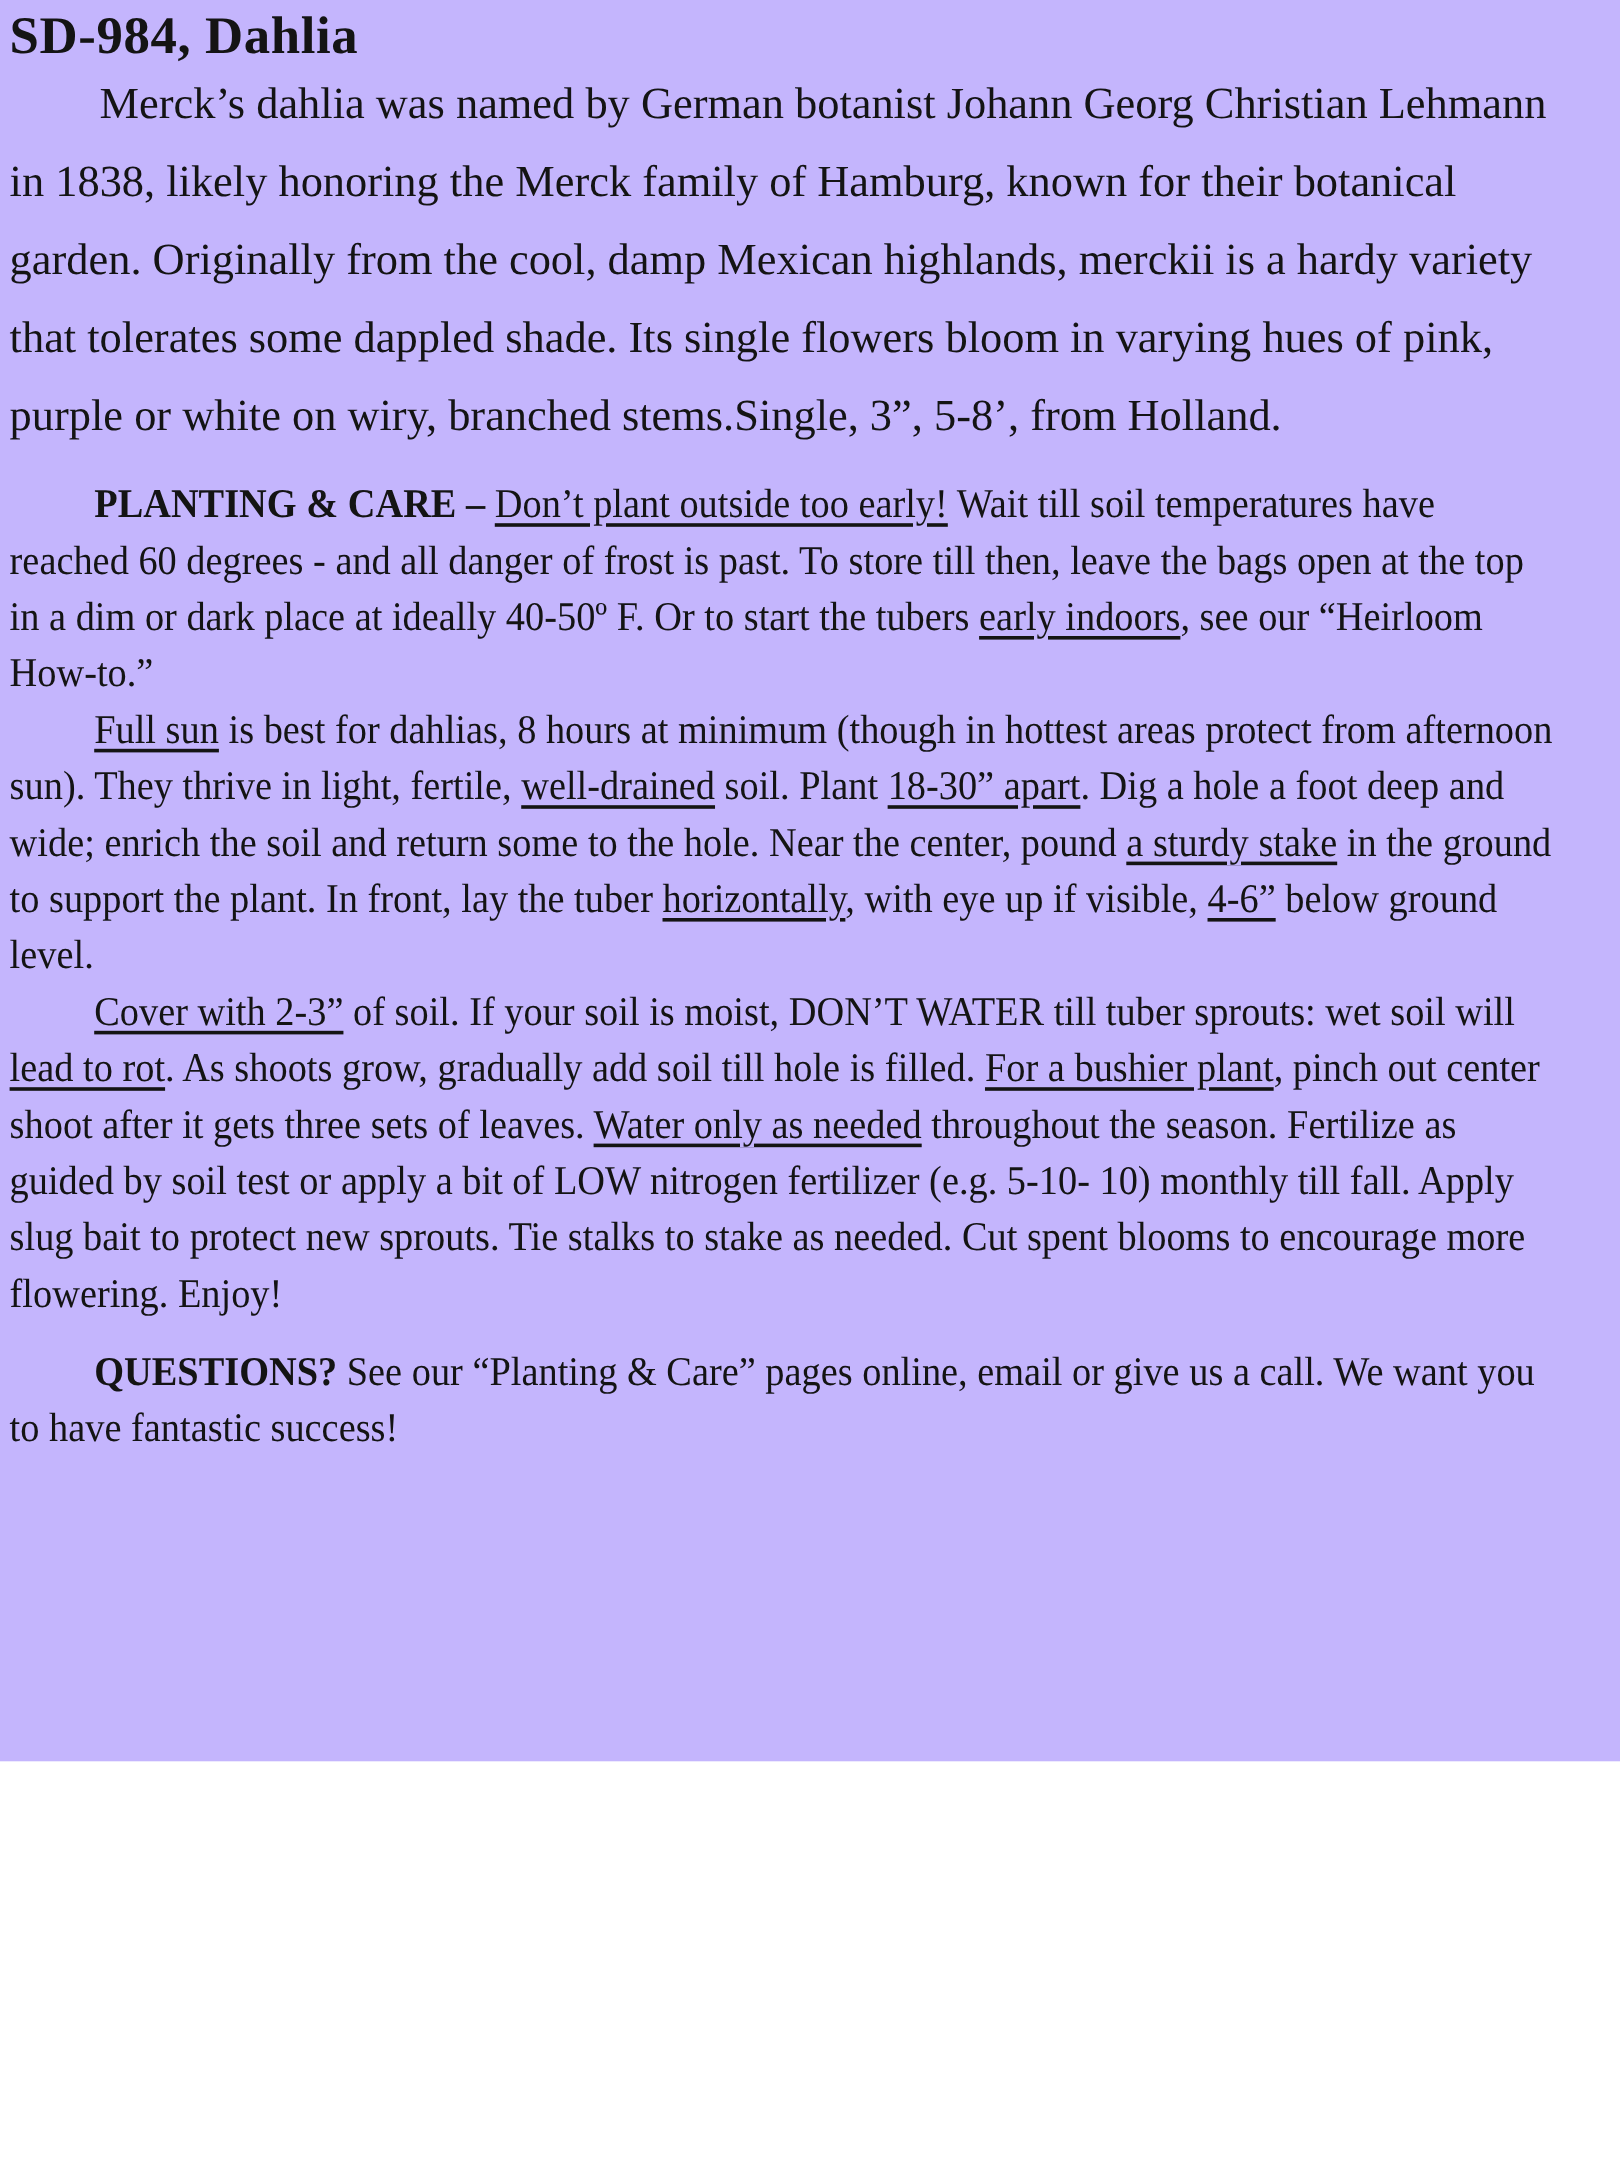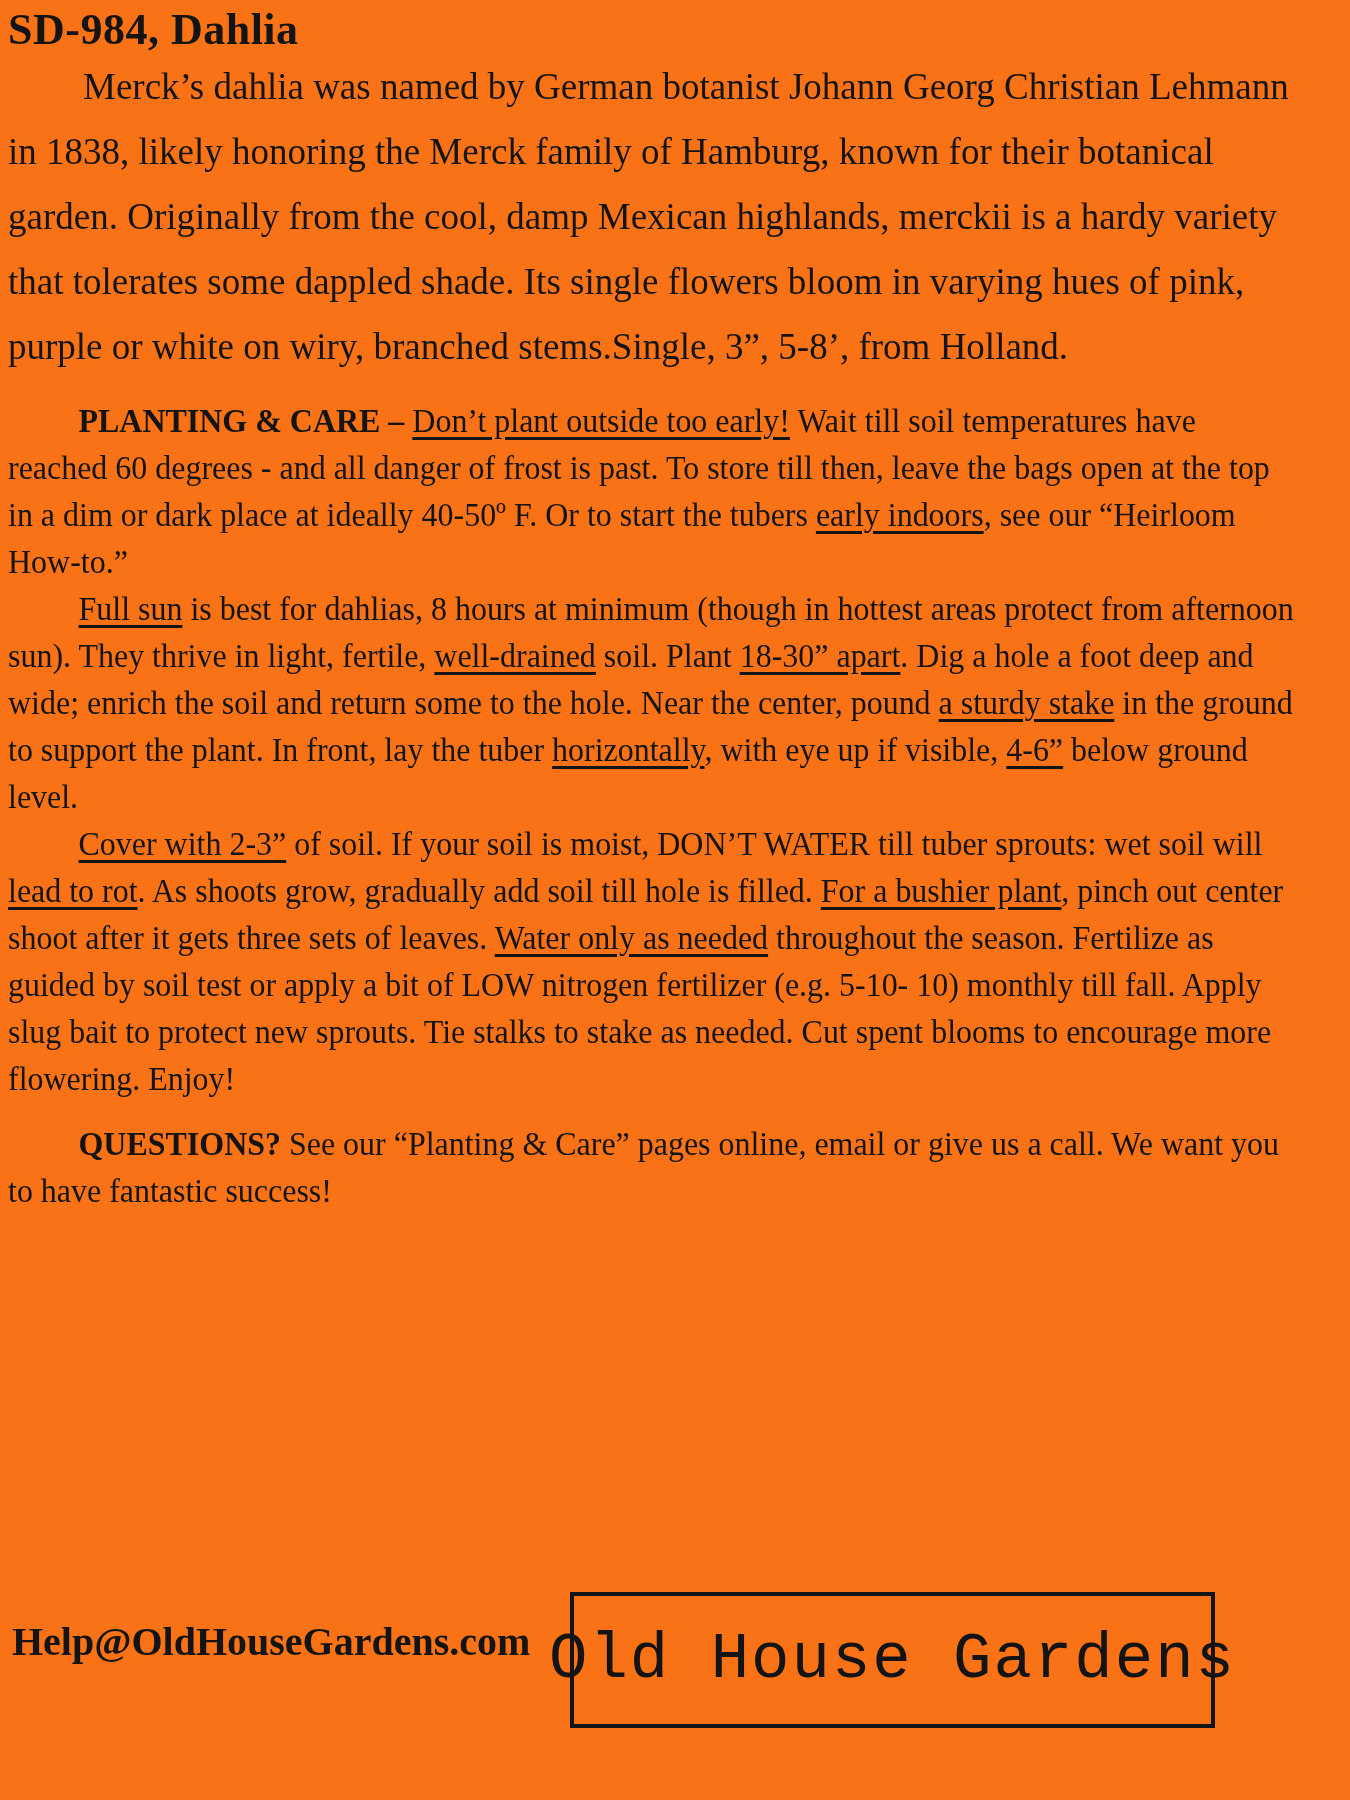--- a/index.html
+++ b/index.html
@@ -3,22 +3,22 @@
 <meta charset="utf-8">
 <style>
   html, body {
     margin: 0;
     padding: 0;
     background: #ffffff;
   }
   .page {
     position: relative;
     width: 1350px;
-    height: 1800px;
-    background: #f97316;
+    height: 1468px;
+    background: #c4b5fd;
     color: #141414;
     font-family: "Liberation Serif", "DejaVu Serif", serif;
     padding: 6px 50px 0 8px;
     box-sizing: border-box;
     overflow: hidden;
   }
   .catalog-heading {
     margin: 0;
     font-size: 44px;
     line-height: 1.08;

